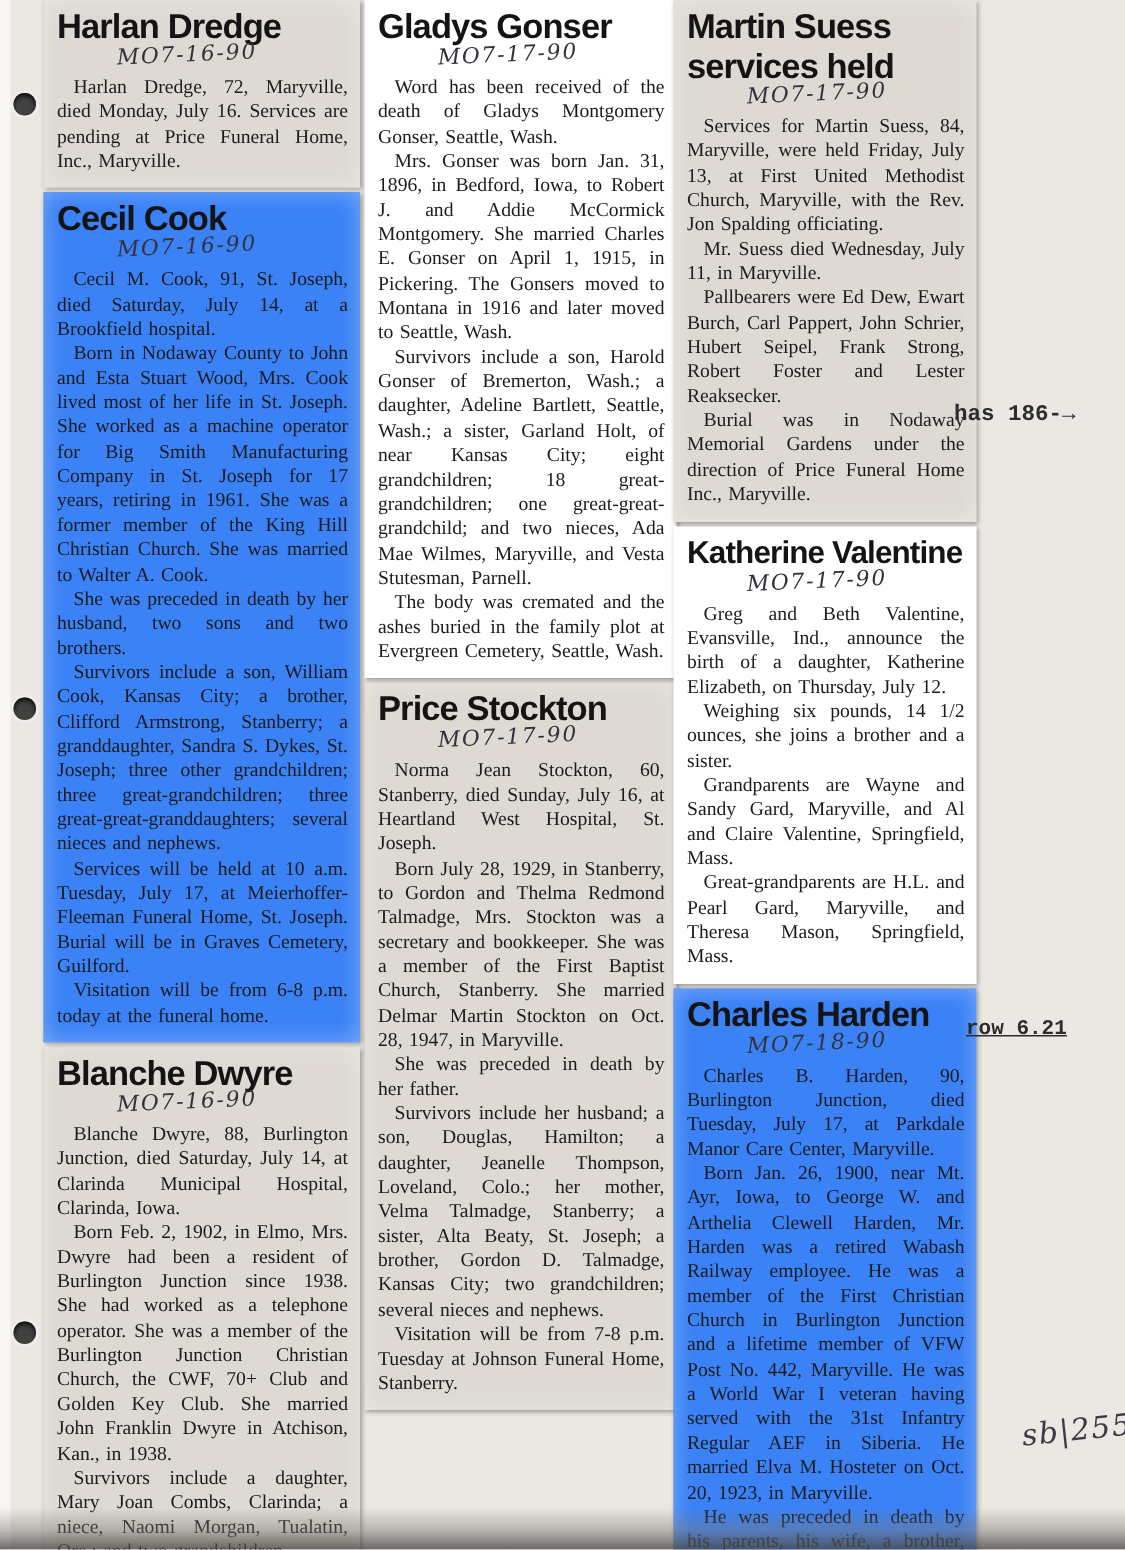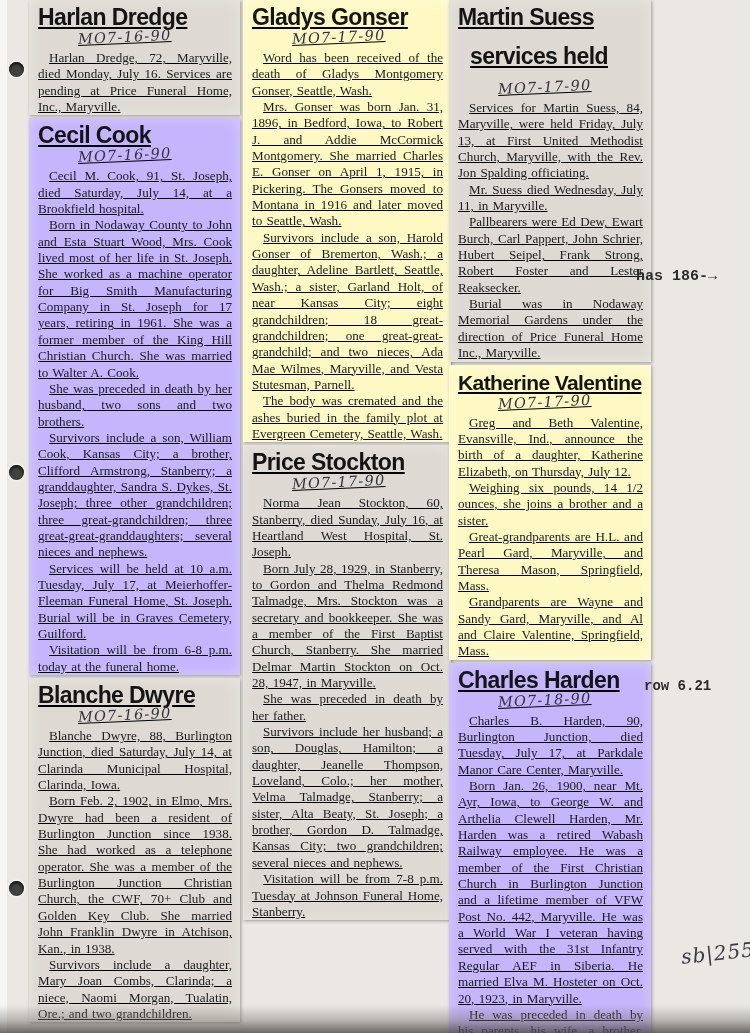--- a/index.html
+++ b/index.html
@@ -16,55 +16,54 @@
   .hole{
     position:absolute;width:15px;height:15px;border-radius:50%;
     background:#414140;box-shadow:inset 0 2px 3px rgba(0,0,0,.8), 0 0 0 2px rgba(255,255,255,.25);
   }
   .col{position:absolute;top:0;}
   .col1{left:29px;width:211px;}
   .col2{left:243px;width:208px;}
   .col3{left:449px;width:202px;}
   .clipping{
     background:#dedad3;
-    padding:3px 8px 0 9px;
+    padding:3px 8px 10px 9px;
     margin-bottom:3px;
     box-shadow:1px 1px 3px rgba(60,58,55,.45), inset 0 0 14px rgba(255,255,255,.35);
-    text-decoration:underline;
   }
-  .clipping.alt{background:#c4b5fd;}
-  .clipping.alt2{background:#fef9c3;}
+  .clipping.alt{background:#3b82f6;}
+  .clipping.alt2{background:#ffffff;}
   .headline{
     font-family:"Liberation Sans", sans-serif;
     font-weight:bold;font-size:23px;line-height:27px;
     letter-spacing:-0.6px;color:#141414;margin:1px 0 0 0;
   }
   .subhead{
     font-family:"Liberation Sans", sans-serif;
     font-weight:bold;font-size:23px;line-height:26px;
-    letter-spacing:-0.6px;color:#141414;margin:12px;
+    letter-spacing:-0.6px;color:#141414;margin:0;
   }
   .datenote{
     font-family:"DejaVu Serif", serif;font-style:italic;
     font-size:14.5px;color:#33323c;letter-spacing:1.2px;
     transform:rotate(-2.5deg);transform-origin:left center;
     margin:0 0 1px 40px;height:18px;white-space:nowrap;
   }
   .clipping p{
     margin:0;font-size:13.1px;line-height:16.35px;
     text-align:justify;text-indent:11px;color:#1b1b1d;
     word-spacing:1px;
   }
   .margin-note{
     position:absolute;
     font-family:"Liberation Mono", monospace;
     font-weight:bold;color:#2c2c2c;white-space:nowrap;
   }
   .note-has{left:636px;top:268px;font-size:15px;}
-  .note-row{left:644px;top:678px;font-size:14px;}
+  .note-row{left:644px;top:678px;font-size:14px;text-decoration:underline;}
   .note-sb{
     position:absolute;left:681px;top:941px;
     font-family:"DejaVu Serif", serif;font-style:italic;
     font-size:20px;color:#3a3944;letter-spacing:1px;
     transform:rotate(-6deg);white-space:nowrap;
   }
 </style>
 </head>
 <body>
 
@@ -129,22 +128,22 @@
     <p>Services for Martin Suess, 84, Maryville, were held Friday, July 13, at First United Methodist Church, Maryville, with the Rev. Jon Spalding officiating.</p>
     <p>Mr. Suess died Wednesday, July 11, in Maryville.</p>
     <p>Pallbearers were Ed Dew, Ewart Burch, Carl Pappert, John Schrier, Hubert Seipel, Frank Strong, Robert Foster and Lester Reaksecker.</p>
     <p>Burial was in Nodaway Memorial Gardens under the direction of Price Funeral Home Inc., Maryville.</p>
   </div>
   <div class="clipping alt2">
     <div class="headline" style="font-size:21px;">Katherine Valentine</div>
     <div class="datenote">MO7-17-90</div>
     <p>Greg and Beth Valentine, Evansville, Ind., announce the birth of a daughter, Katherine Elizabeth, on Thursday, July 12.</p>
     <p>Weighing six pounds, 14 1/2 ounces, she joins a brother and a sister.</p>
+    <p>Grandparents are Wayne and Sandy Gard, Maryville, and Al and Claire Valentine, Springfield, Mass.</p>
     <p>Great-grandparents are H.L. and Pearl Gard, Maryville, and Theresa Mason, Springfield, Mass.</p>
-    <p>Grandparents are Wayne and Sandy Gard, Maryville, and Al and Claire Valentine, Springfield, Mass.</p>
   </div>
   <div class="clipping alt">
     <div class="headline">Charles Harden</div>
     <div class="datenote">MO7-18-90</div>
     <p>Charles B. Harden, 90, Burlington Junction, died Tuesday, July 17, at Parkdale Manor Care Center, Maryville.</p>
     <p>Born Jan. 26, 1900, near Mt. Ayr, Iowa, to George W. and Arthelia Clewell Harden, Mr. Harden was a retired Wabash Railway employee. He was a member of the First Christian Church in Burlington Junction and a lifetime member of VFW Post No. 442, Maryville. He was a World War I veteran having served with the 31st Infantry Regular AEF in Siberia. He married Elva M. Hosteter on Oct. 20, 1923, in Maryville.</p>
     <p>He was preceded in death by his parents, his wife, a brother, two sisters, daughter, grandson, and an infant granddaughter.</p>
 
   </div>
 </div>

